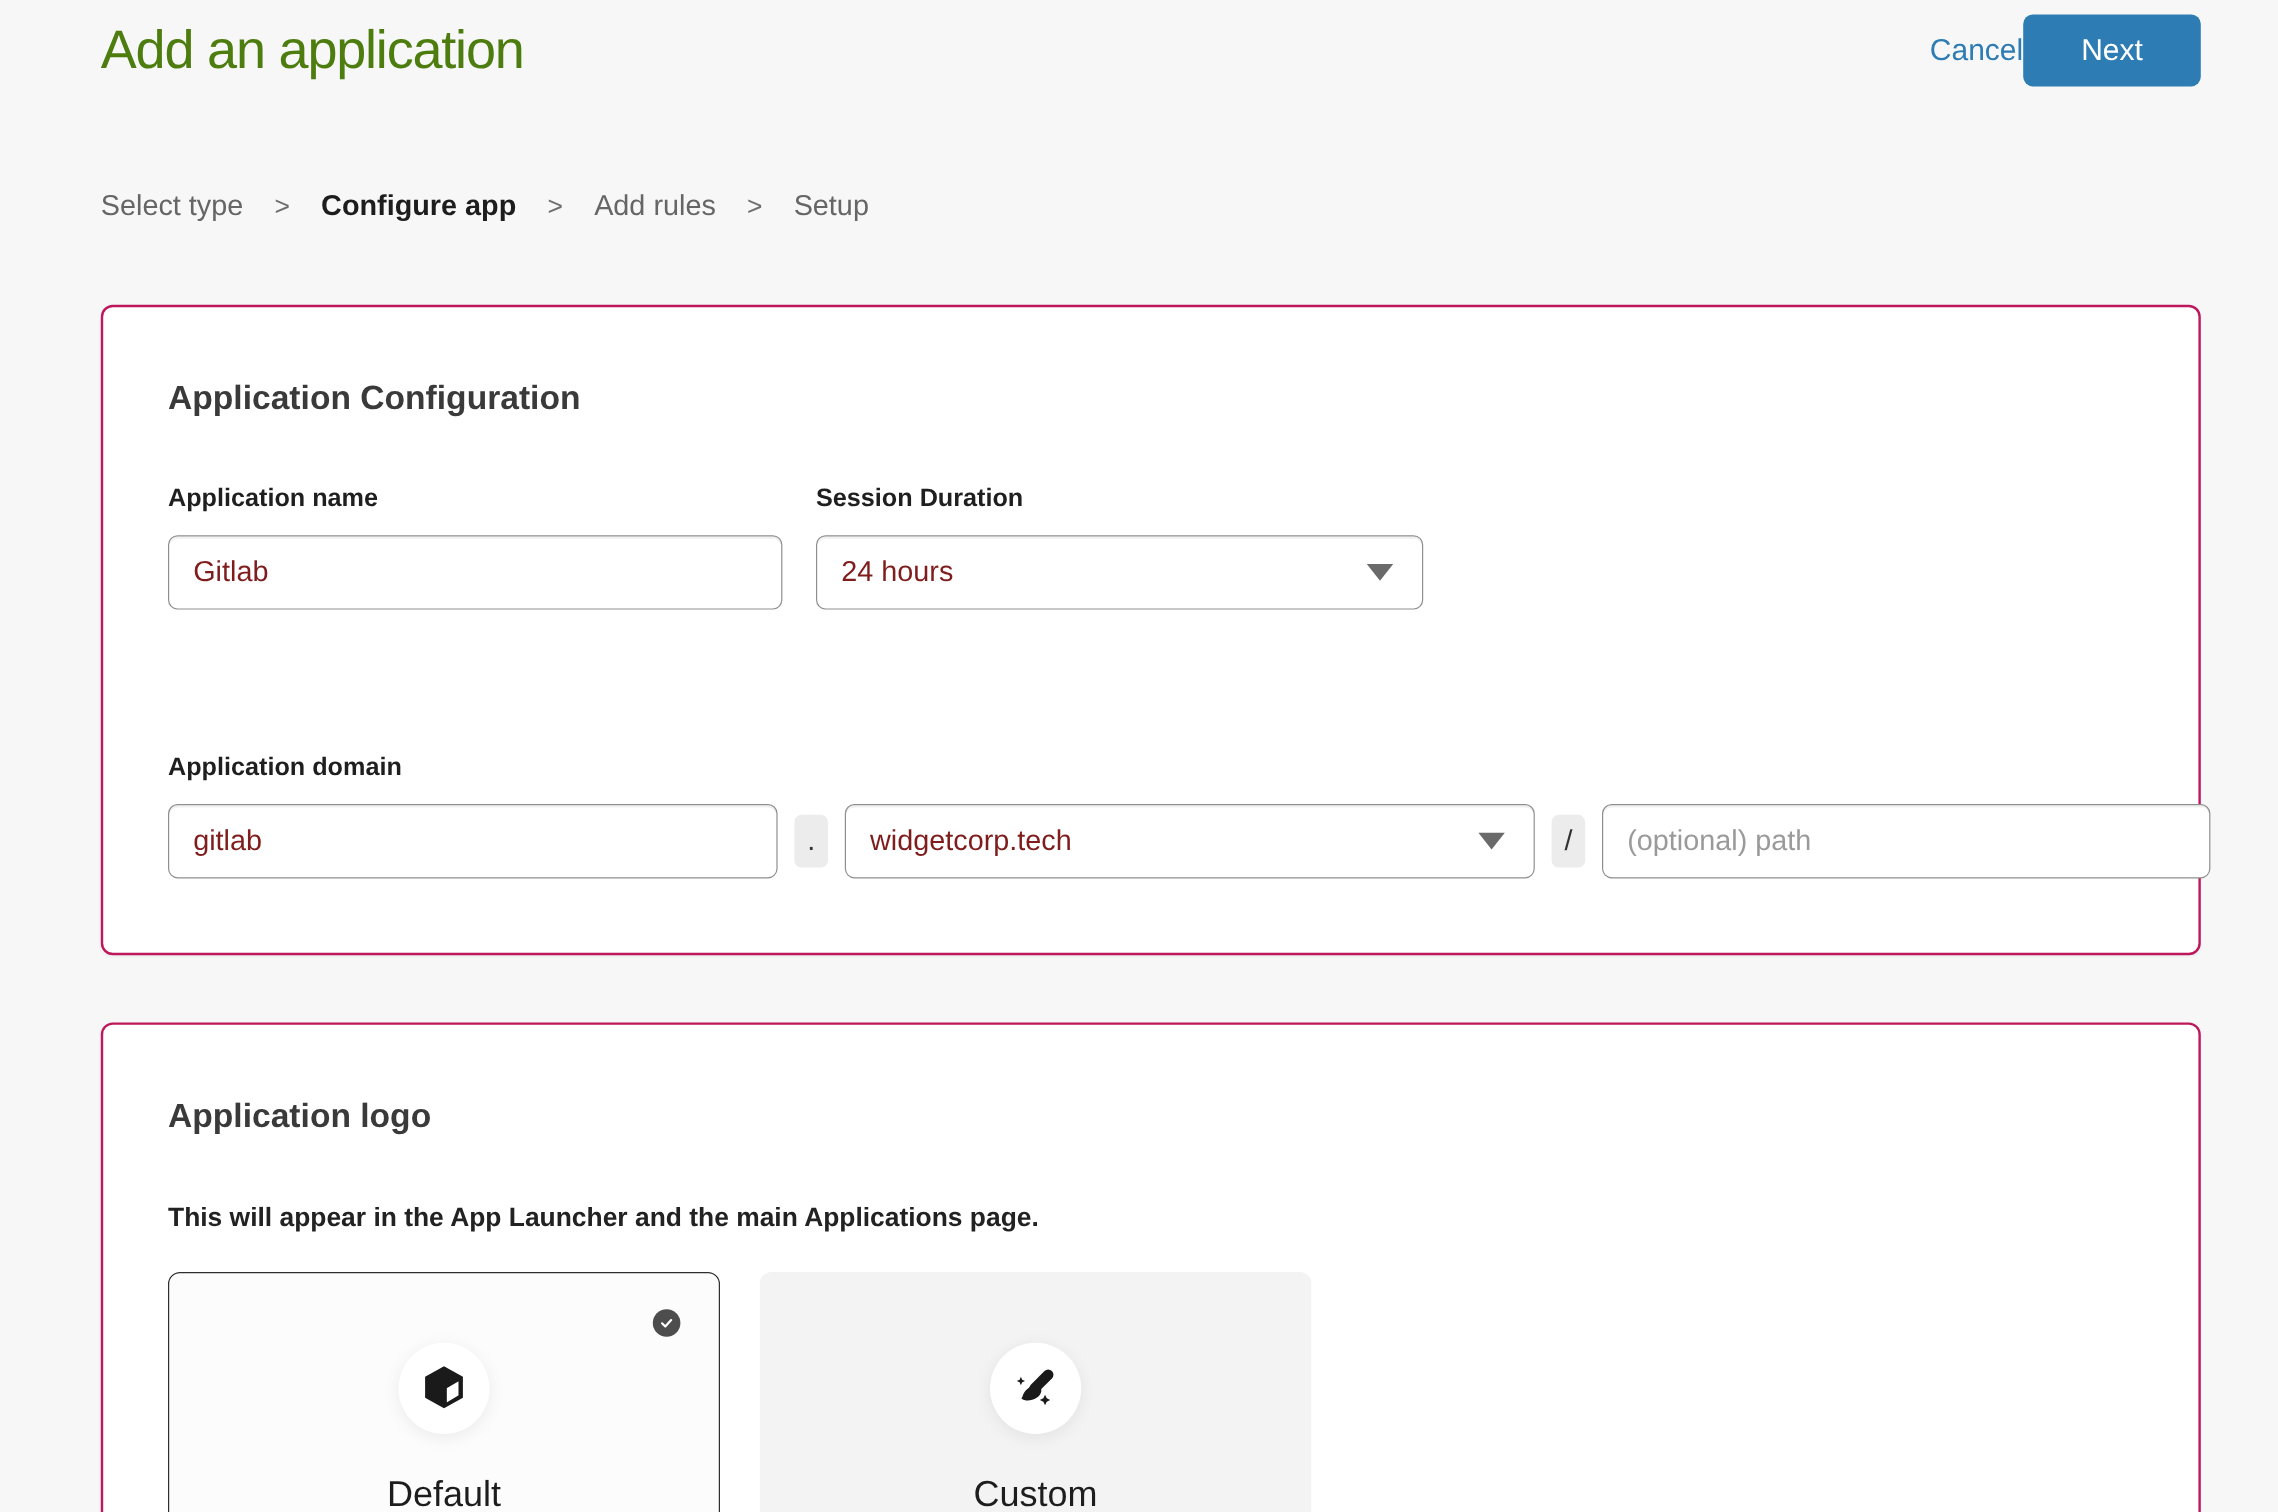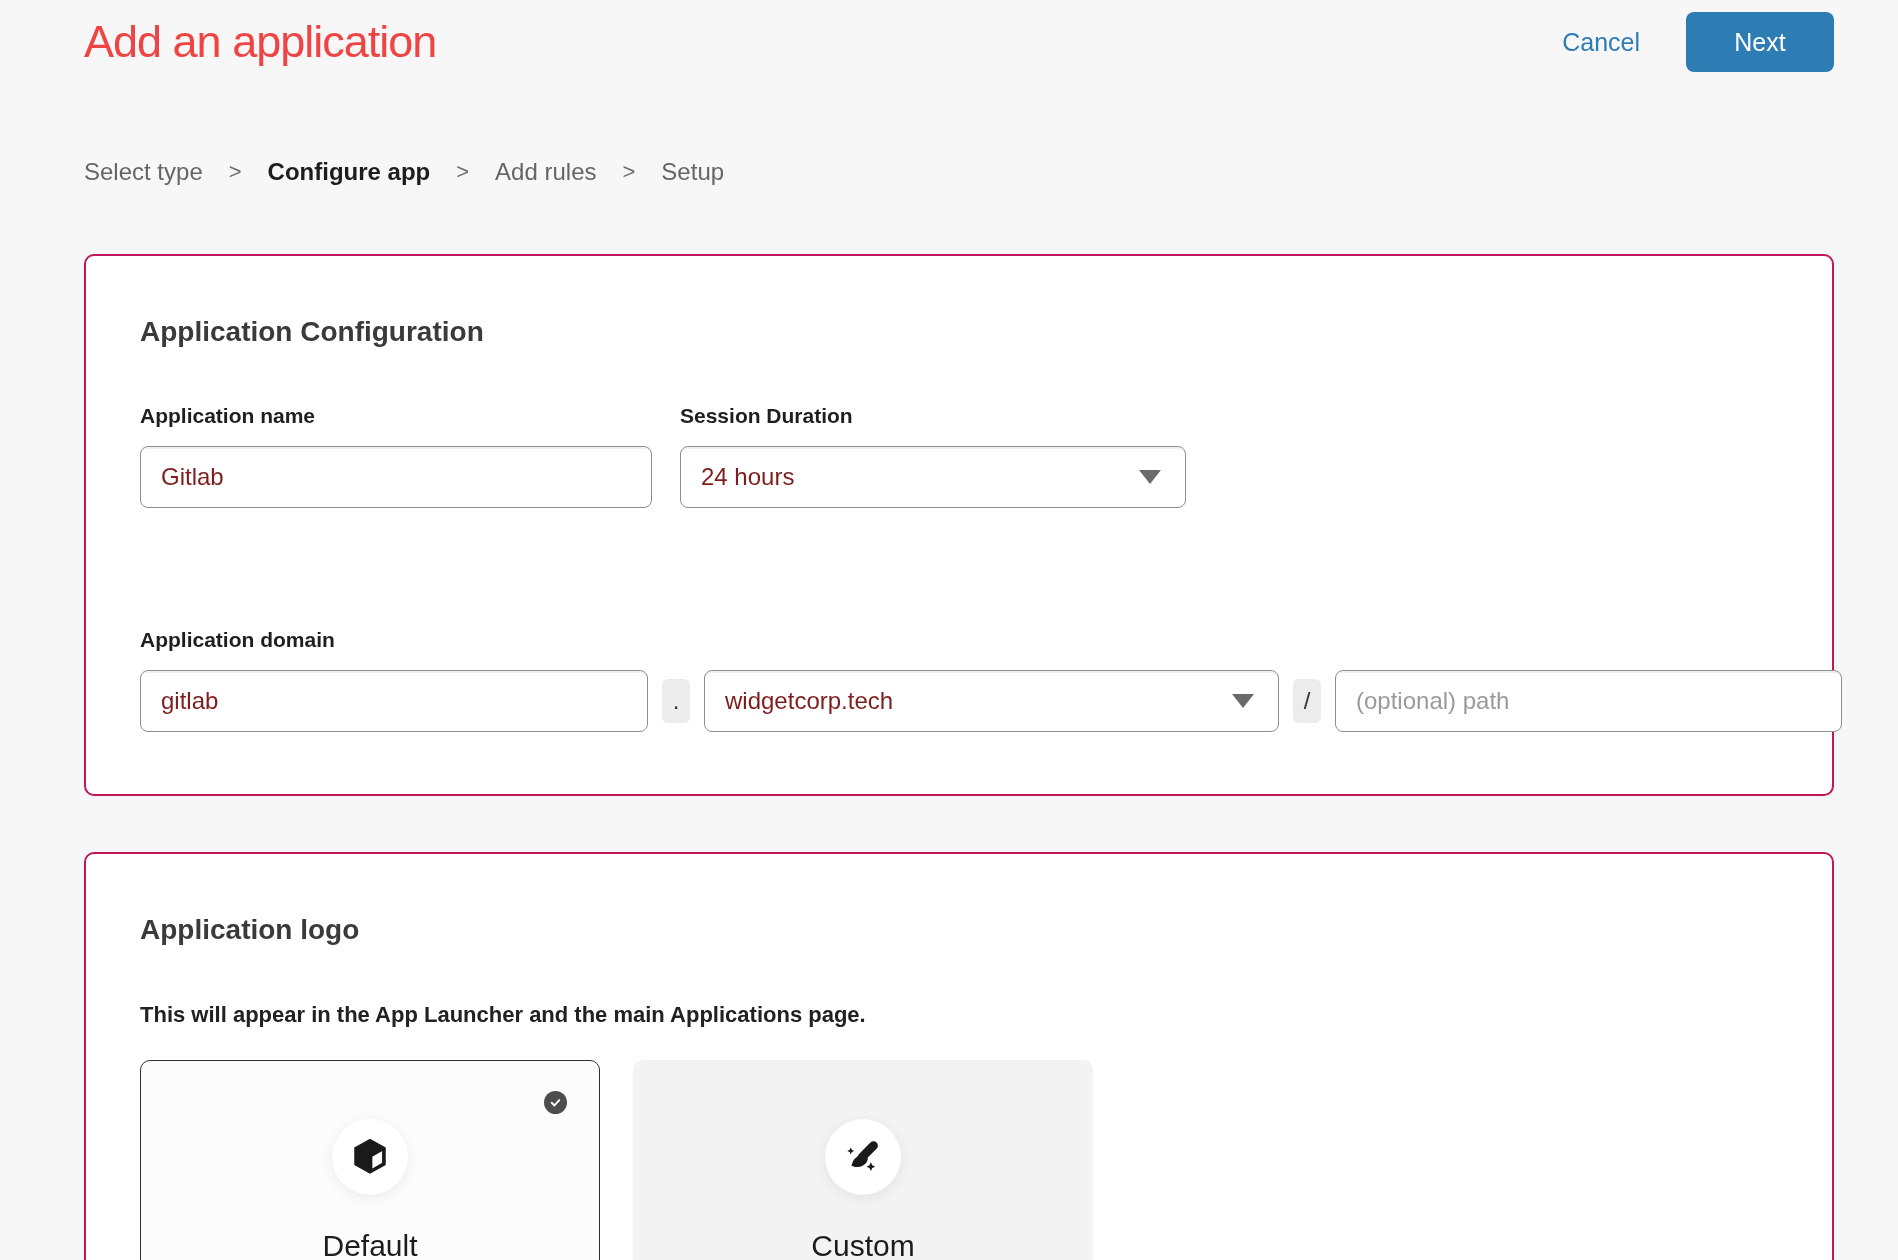--- a/index.html
+++ b/index.html
@@ -8,22 +8,22 @@
     width: 1898px; height: 1260px;
     background: #f7f7f8;
     overflow: hidden;
     font-family: "Liberation Sans", sans-serif;
     color: #1f1f1f;
   }
   .page { width: 1898px; height: 1260px; padding: 0 64px 0 84px; position: relative; }
 
   
   .topbar { display: flex; justify-content: space-between; align-items: center; padding-top: 12px; }
-  .page-title { font-size: 45px; font-weight: 400; letter-spacing: -1px; color: #ef4444; margin: 0; }
-  .header-actions { display: flex; align-items: center; gap: 46px; }
+  .page-title { font-size: 45px; font-weight: 400; letter-spacing: -1px; color: #4d7c0f; margin: 0; }
+  .header-actions { display: flex; align-items: center; }
   .cancel-link { font-size: 25px; color: #2e7cb4; cursor: pointer; text-decoration: none; }
   .next-btn {
     width: 148px; height: 60px; border: none; border-radius: 8px;
     background: #2e7cb4; color: #ffffff; font-size: 25px;
     font-family: "Liberation Sans", sans-serif; cursor: pointer; text-align: center;
   }
 
   
   .breadcrumb { margin-top: 86px; font-size: 24px; color: #666; display: flex; align-items: center; }
   .crumb { color: #666; cursor: pointer; }

